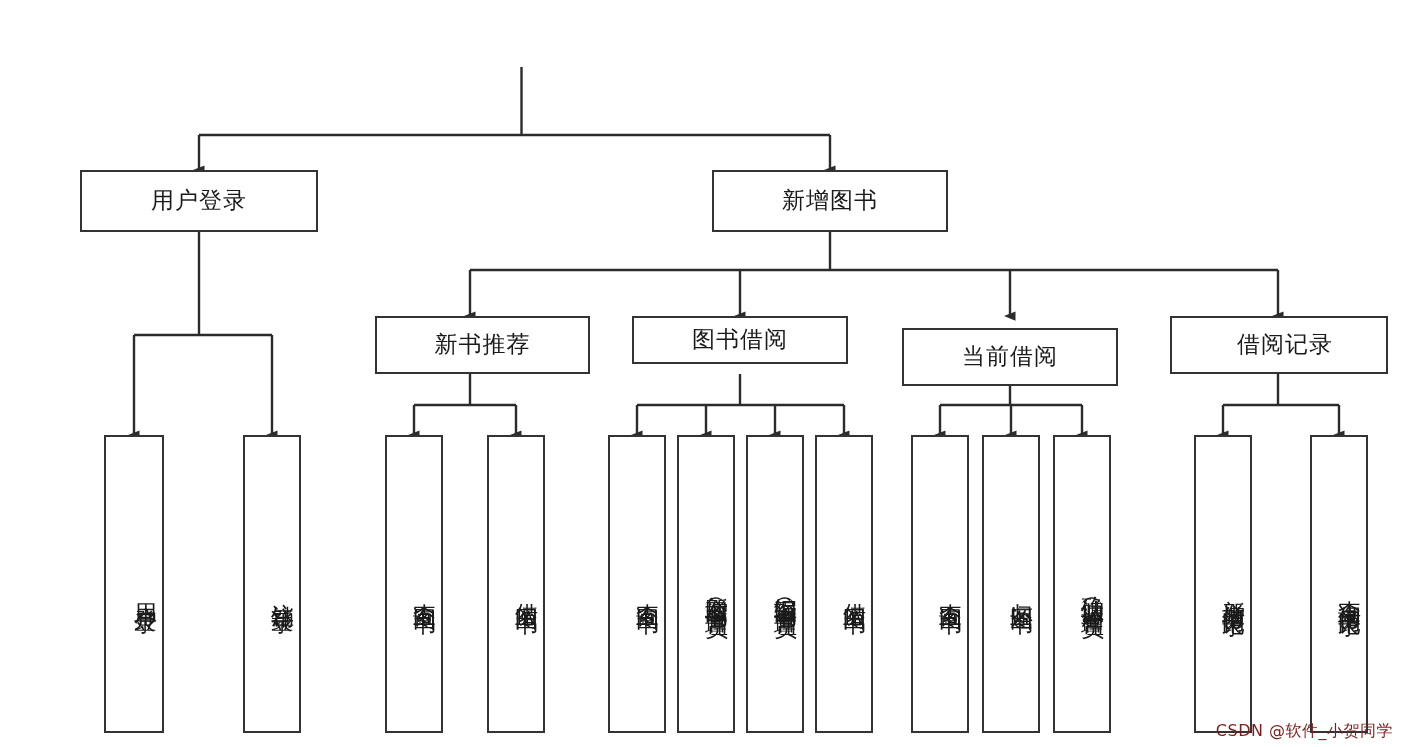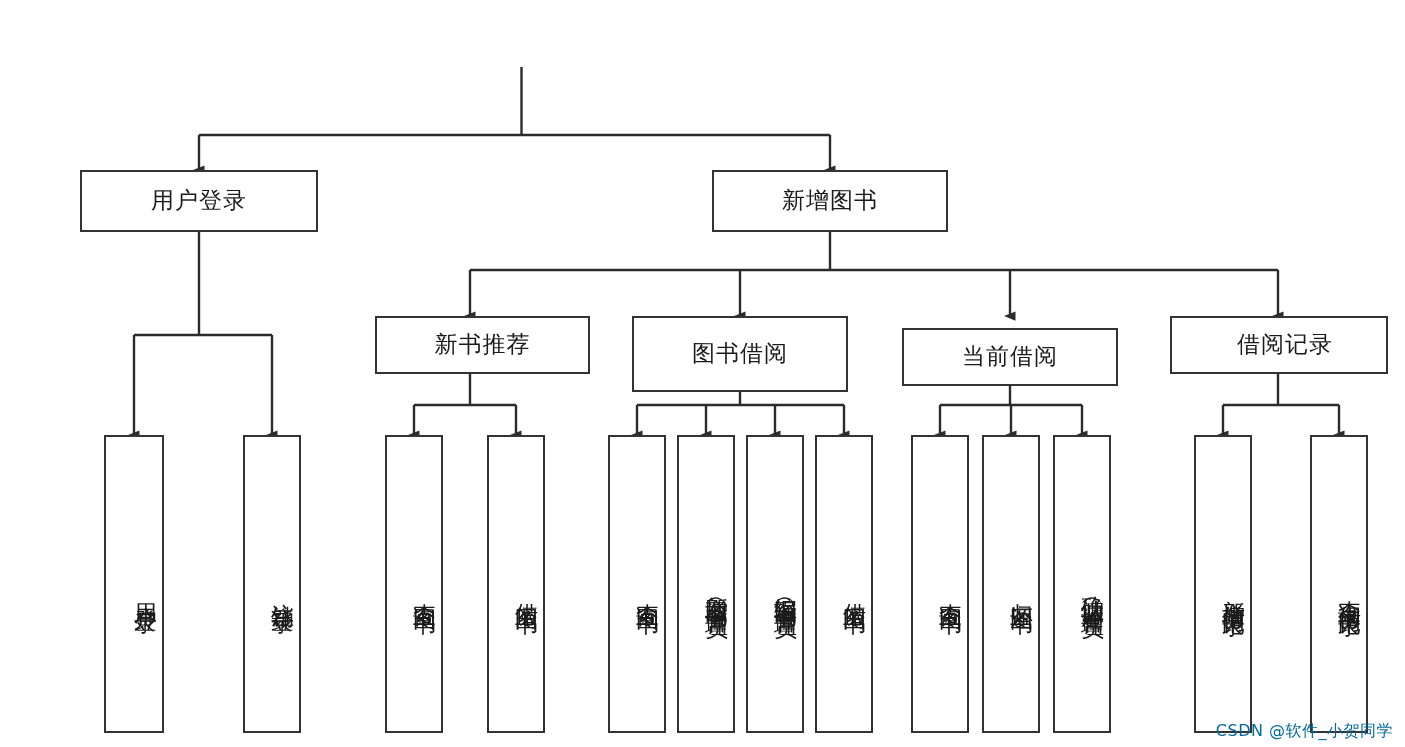--- a/index.html
+++ b/index.html
@@ -54,21 +54,21 @@
   .node.vert .vtext {
     writing-mode: vertical-rl;
     text-orientation: upright;
     white-space: nowrap;
   }
   .watermark {
     position: absolute;
     right: 12px;
     bottom: 5px;
     font-size: 16px;
-    color: #0369a1;
+    color: #7f1d1d;
     white-space: nowrap;
     letter-spacing: 0.5px;
   }
 </style>
 </head>
 <body>
 
 <div id="canvas">
 
   <svg id="wires" viewBox="0 0 1405 747" xmlns="http://www.w3.org/2000/svg">
@@ -125,21 +125,21 @@
   <div class="node horiz" style="left:80px; top:170px; width:238px; height:62px;">
     <span>用户登录</span>
   </div>
   <div class="node horiz" style="left:712px; top:170px; width:236px; height:62px;">
     <span>新增图书</span>
   </div>
 
   <div class="node horiz" style="left:363px; top:316px; width:215px; height:58px;margin-left:12px;">
     <span>新书推荐</span>
   </div>
-  <div class="node horiz" style="left:632px; top:316px; width:216px; height:76px;">
+  <div class="node horiz" style="left:632px; top:316px; width:216px; height:48px;">
     <span>图书借阅</span>
   </div>
   <div class="node horiz" style="left:902px; top:316px; width:216px; height:58px;margin-top:12px;">
     <span>当前借阅</span>
   </div>
   <div class="node horiz" style="left:1170px; top:316px; width:218px; height:58px;padding-left:12px;">
     <span>借阅记录</span>
   </div>
 
   <div class="node vert" style="left:104px; top:435px; width:60px; height:298px;">

